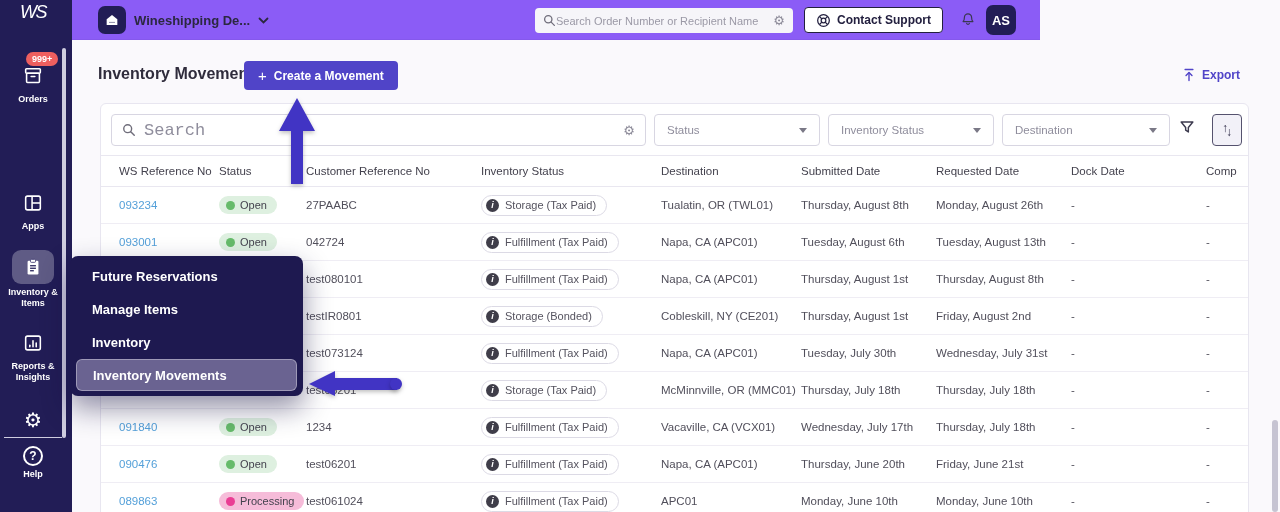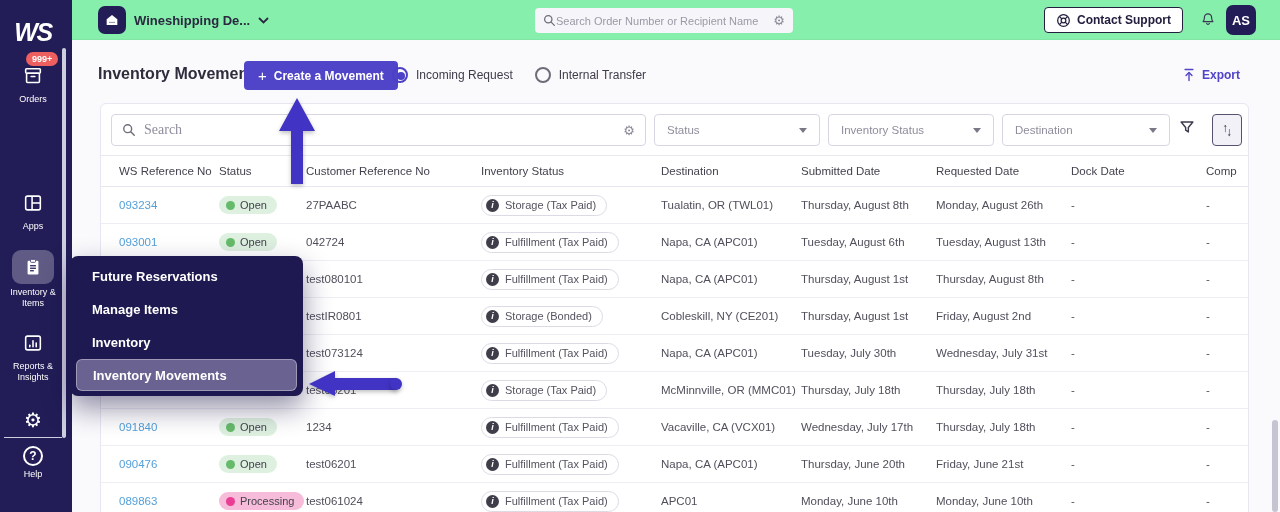--- a/index.html
+++ b/index.html
@@ -2,40 +2,40 @@
 <html><head>
 <meta charset="utf-8">
 <style>
   * { margin:0; padding:0; box-sizing:border-box; }
   html,body { background:#e8e8ec; }
   body { font-family:"Liberation Sans", sans-serif; }
   .app { position:relative; width:1280px; height:512px; background:#faf9fc; overflow:hidden; }
 
   
   .sidebar { position:absolute; left:0; top:0; width:72px; height:512px; background:#221d56; z-index:30; }
-  .ws-logo { position:absolute; top:18px; left:0; width:66px; text-align:center; color:#fff; font-size:25px; font-weight:700; font-style:italic; letter-spacing:-1.5px; }
+  .ws-logo { position:absolute; top:2px; left:0; width:66px; text-align:center; color:#fff; font-size:18px; font-weight:400; font-style:italic; letter-spacing:-1.5px; }
   .side-scrollbar { position:absolute; right:6px; top:48px; width:4px; height:390px; background:#cfcde0; border-radius:2px; }
   .nav-item { position:absolute; left:0; width:66px; text-align:center; color:#fff; cursor:pointer; }
-  .nav-item .nav-label { display:block; font-size:9px; font-weight:400; line-height:11px; margin-top:3px; }
+  .nav-item .nav-label { display:block; font-size:9px; font-weight:700; line-height:11px; margin-top:3px; }
   .nav-icon { display:inline-block; }
   .nav-orders { top:52px; }
   .nav-orders .nav-icon { margin-top:13px; }
   .orders-badge { position:absolute; left:26px; top:0; background:#ee5f5f; color:#fff; font-size:9px; font-weight:700; padding:2px 6px; border-radius:9px; z-index:2; }
   .nav-shipments { top:126px; }
   .nav-apps { top:192px; }
   .nav-inventory { top:250px; }
   .active-pill { display:inline-flex; align-items:center; justify-content:center; width:42px; height:34px; background:rgba(255,255,255,0.28); border-radius:9px; }
   .nav-reports { top:332px; }
   .side-gear { position:absolute; top:408px; left:0; width:66px; text-align:center; color:#fff; font-size:20px; line-height:24px; cursor:pointer; }
   .side-divider { position:absolute; top:437px; left:4px; width:58px; height:1px; background:#cfcde0; }
   .nav-help { top:446px; }
   .help-circle { display:inline-flex; align-items:center; justify-content:center; width:20px; height:20px; border:2px solid #fff; border-radius:50%; font-size:12px; font-weight:700; }
 
   
-  .topbar { position:absolute; left:72px; top:0; width:1208px; height:40px; background:#86efac; border-bottom:1px solid rgba(0,0,0,0.04); z-index:20; }
+  .topbar { position:absolute; left:72px; top:0; width:968px; height:40px; background:#8b5cf6; border-bottom:1px solid rgba(0,0,0,0.04); z-index:20; }
   .company { position:absolute; left:26px; top:6px; display:flex; align-items:center; gap:8px; cursor:pointer; }
   .home-chip { width:28px; height:28px; background:#221d56; border-radius:7px; display:flex; align-items:center; justify-content:center; }
   .company-name { font-size:13px; font-weight:700; color:#2b2840; }
   .top-search { position:absolute; left:463px; top:8px; width:258px; height:25px; background:#f6f5f9; border-radius:4px; display:flex; align-items:center; padding:0 8px; }
   .top-search input { flex:1; border:none; outline:none; background:transparent; font-size:11px; color:#55535f; font-family:"Liberation Sans",sans-serif; }
   .top-search input::placeholder { color:#9b99a6; }
   .mini-gear { font-size:13px; color:#8d8b99; line-height:13px; cursor:pointer; }
   .contact-btn { position:absolute; right:97px; top:7px; height:26px; display:flex; align-items:center; gap:6px; padding:0 11px; border:1.5px solid #23203f; border-radius:4px; background:#fff; font-size:12px; font-weight:600; color:#23203f; cursor:pointer; }
   .bell-btn { position:absolute; right:63px; top:10px; cursor:pointer; }
   .avatar { position:absolute; right:24px; top:5px; width:30px; height:30px; background:#221d56; border-radius:7px; color:#fff; font-size:13px; font-weight:700; display:flex; align-items:center; justify-content:center; cursor:pointer; }
@@ -50,21 +50,21 @@
   .radio-circle { width:16px; height:16px; border-radius:50%; border:2px solid #6e6c78; position:relative; }
   .radio.selected .radio-circle { border-color:#4b40c6; }
   .radio.selected .radio-circle::after { content:""; position:absolute; left:3px; top:3px; width:8px; height:8px; border-radius:50%; background:#4b40c6; }
   .radio-label { font-size:12px; color:#3e3c49; }
   .export-btn { position:absolute; right:40px; top:27px; display:flex; align-items:center; gap:6px; font-size:12px; font-weight:600; color:#5044c8; cursor:pointer; }
 
   
   .card { position:absolute; left:28px; top:63px; width:1149px; height:460px; background:#fff; border:1px solid #e8e6f0; border-radius:6px 6px 0 0; }
   .filter-row { position:relative; height:52px; border-bottom:1px solid #e9e7f0; }
   .filter-search { position:absolute; left:10px; top:10px; width:535px; height:32px; border:1px solid #d8d6e2; border-radius:4px; display:flex; align-items:center; padding:0 10px; gap:8px; background:#fff; }
-  .filter-search input { flex:1; border:none; outline:none; font-size:14px; color:#55535f; font-family:Liberation Serif, serif; }
+  .filter-search input { flex:1; border:none; outline:none; font-size:17px; color:#55535f; font-family:Liberation Mono, monospace; }
   .filter-search input::placeholder { color:#8f8d9c; }
   .dropdown { position:absolute; top:10px; height:32px; border:1px solid #d8d6e2; border-radius:4px; display:flex; align-items:center; justify-content:space-between; padding:0 12px; font-size:11.5px; color:#8f8d9c; background:#fff; cursor:pointer; }
   .dd-status { left:553px; width:166px; }
   .dd-inv { left:727px; width:166px; }
   .dd-dest { left:901px; width:168px; }
   .caret { width:0; height:0; border-left:4px solid transparent; border-right:4px solid transparent; border-top:5px solid #7a7886; }
   .funnel-btn { position:absolute; left:1077px; top:14px; cursor:pointer; }
   .sort-btn { position:absolute; left:1111px; top:10px; width:30px; height:32px; border:1px solid #55526e; border-radius:4px; background:#f2f1f8; display:flex; align-items:center; justify-content:center; cursor:pointer; color:#2f2c48; font-size:12px; font-weight:700; }
   .sort-btn .up { position:relative; top:-2px; }
   .sort-btn .down { position:relative; top:2px; margin-left:-2px; }
@@ -214,30 +214,20 @@
   </header>
 
   <main class="content">
     <h1 class="page-title">Inventory Movements</h1>
 
     <button class="create-btn">
       <span class="plus">+</span>
       <span>Create a Movement</span>
     </button>
 
-    <div class="radio-group">
-      <span class="radio selected">
-        <span class="radio-circle"></span>
-        <span class="radio-label">Incoming Request</span>
-      </span>
-      <span class="radio">
-        <span class="radio-circle"></span>
-        <span class="radio-label">Internal Transfer</span>
-      </span>
-    </div>
 
     <span class="export-btn">
       <svg class="icn" width="14" height="16" viewBox="0 0 18 20" fill="none" stroke="#5044c8" stroke-width="1.8" stroke-linecap="round" stroke-linejoin="round">
           <line x1="4" y1="3" x2="14" y2="3"></line>
           <line x1="9" y1="17" x2="9" y2="7"></line>
           <polyline points="5.2,10.5 9,6.8 12.8,10.5"></polyline>
         </svg>
       <span>Export</span>
     </span>
 

